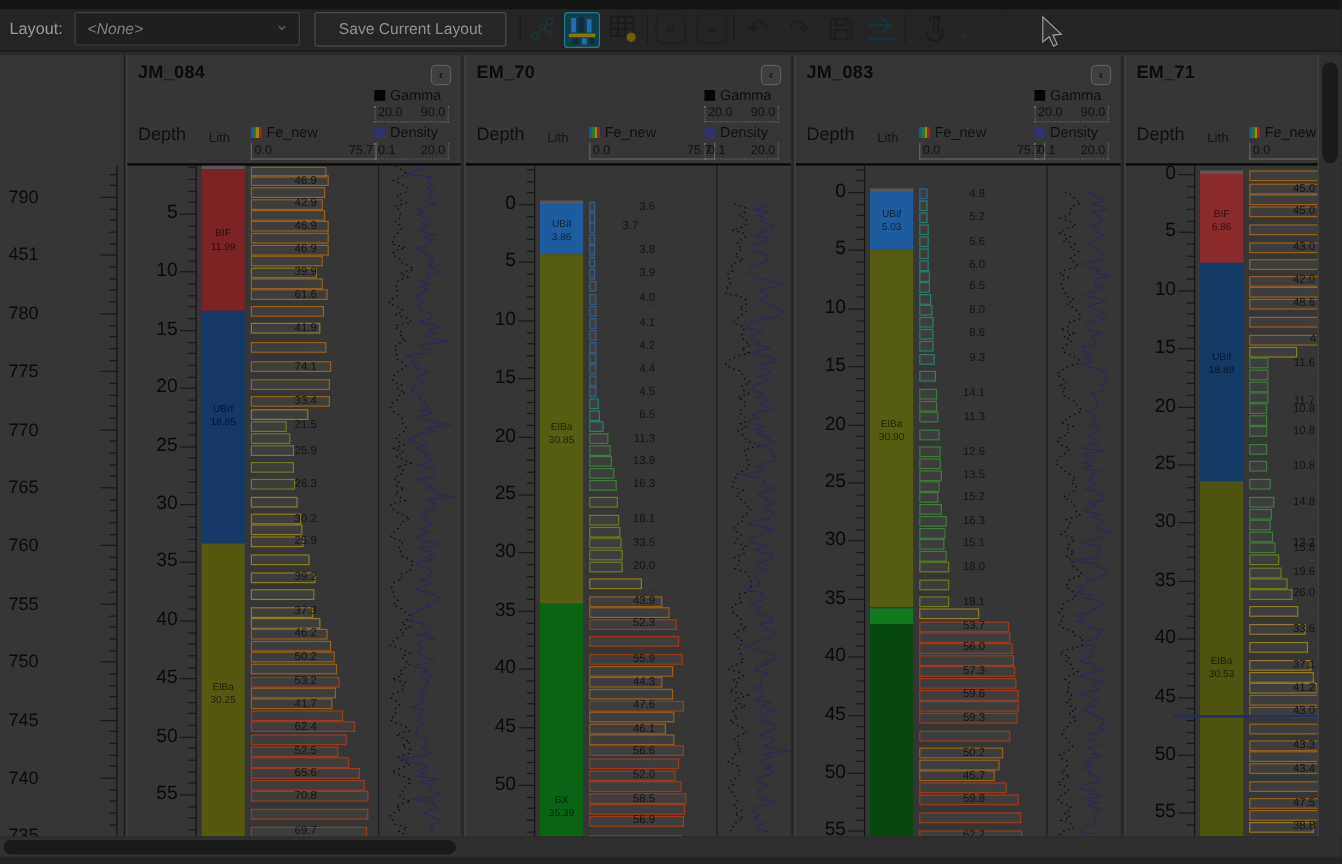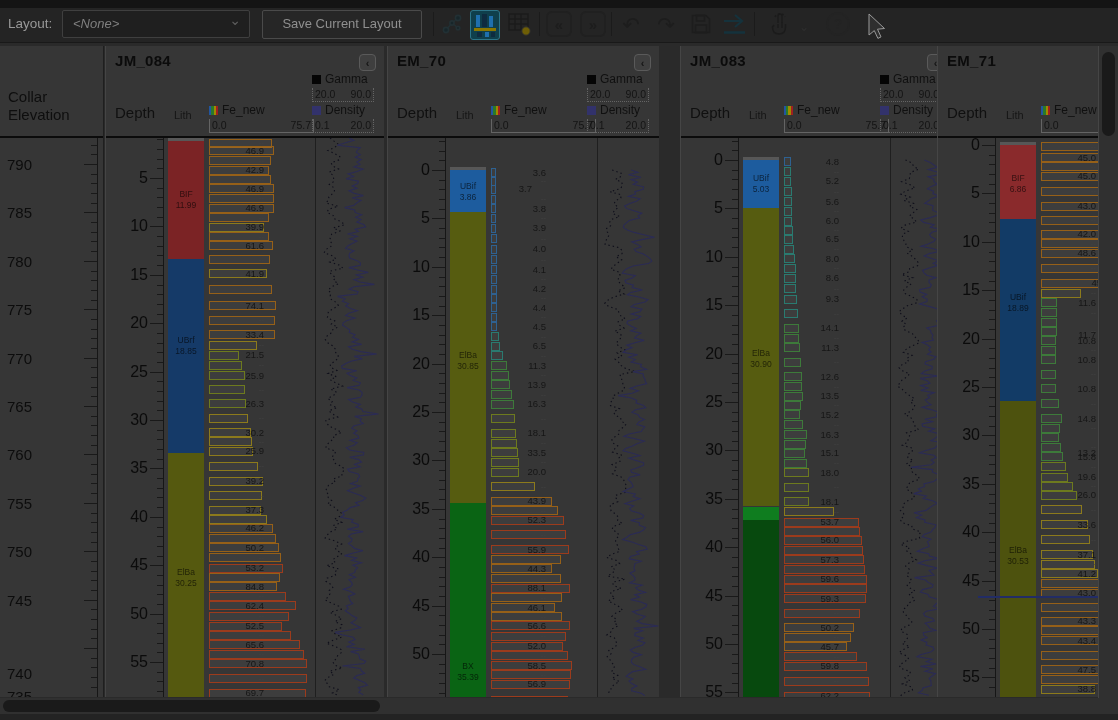--- a/index.html
+++ b/index.html
@@ -142,24 +142,20 @@
       </g>
         </svg>
     </div>
     <div class="abs" style="left:799px;top:12px;font-size:12px;color:#2e2e2e">⌄</div>
     <div class="abs icon" style="left:824px">
         <div class="helpbtn">?</div>
       </div>
   </div>
 
   <div class="panel" id="collar-panel" style="left:0;width:103px;border-left:none;border-right:1px solid #1f1f1f">
-    <div class="panel-header">
-      <div class="abs" style="left:8px;top:42px;font-size:15px;color:#0e0e0e">Collar</div>
-      <div class="abs" style="left:8px;top:60px;font-size:15px;color:#0e0e0e">Elevation</div>
-    </div>
     <div class="panel-body" id="collar-body">
         <div class="vline" style="left: 97px; top: 0px; height: 559px;"></div>
         <div class="tick" style="top: 6.6px; left: 91px; width: 6px;"></div>
         <div class="tick" style="top: 16.3px; left: 91px; width: 6px;"></div>
         <div class="tick" style="top: 26px; left: 84px; width: 13px;"></div>
         <div class="tick" style="top: 35.7px; left: 91px; width: 6px;"></div>
         <div class="tick" style="top: 45.4px; left: 91px; width: 6px;"></div>
         <div class="tick" style="top: 55px; left: 91px; width: 6px;"></div>
         <div class="tick" style="top: 64.7px; left: 91px; width: 6px;"></div>
         <div class="tick" style="top: 74.4px; left: 84px; width: 13px;"></div>
@@ -206,30 +202,30 @@
         <div class="tick" style="top: 471.3px; left: 91px; width: 6px;"></div>
         <div class="tick" style="top: 481px; left: 91px; width: 6px;"></div>
         <div class="tick" style="top: 490.6px; left: 91px; width: 6px;"></div>
         <div class="tick" style="top: 500.3px; left: 91px; width: 6px;"></div>
         <div class="tick" style="top: 510px; left: 84px; width: 13px;"></div>
         <div class="tick" style="top: 519.7px; left: 91px; width: 6px;"></div>
         <div class="tick" style="top: 529.4px; left: 91px; width: 6px;"></div>
         <div class="tick" style="top: 539px; left: 91px; width: 6px;"></div>
         <div class="tick" style="top: 548.7px; left: 91px; width: 6px;"></div>
         <div class="elabel" style="top: 18px;">790</div>
-        <div class="elabel" style="top: 66.4px;">785</div>
+        <div class="elabel" style="top: 66.4px;">451</div>
         <div class="elabel" style="top: 114.8px;">780</div>
         <div class="elabel" style="top: 163.2px;">775</div>
         <div class="elabel" style="top: 211.6px;">770</div>
         <div class="elabel" style="top: 260px;">765</div>
         <div class="elabel" style="top: 308.4px;">760</div>
         <div class="elabel" style="top: 356.8px;">755</div>
         <div class="elabel" style="top: 405.2px;">750</div>
         <div class="elabel" style="top: 453.6px;">745</div>
-        <div class="elabel" style="top: 527px; text-align: center;">740</div>
+        <div class="elabel" style="top: 502px; text-align: center;">740</div>
         <div class="elabel" style="top: 550.4px;">735</div>
       </div>
   </div>
 
   <div id="logs">
       <div class="panel" style="left: 105px; width: 278px;">
         <div class="panel-header">
           <div class="ptitle">JM_084</div>
           <div class="collapse-btn" style="left: 253px;">‹</div>
           <div class="leg-row" style="left: 206px; top: 26px;">
@@ -410,21 +406,21 @@
           <div class="fedash" style="left: 103px; top: 395.1px; width: 55px;">--</div>
           <div class="febar" style="left: 103px; top: 405.3px; width: 69.6px; height: 9px; border-color: rgb(150, 96, 24);"></div>
           <div class="felab" style="left: 103px; top: 403.8px; width: 55px;">50.2</div>
           <div class="febar" style="left: 103px; top: 415.4px; width: 71.7px; height: 9px; border-color: rgb(150, 96, 24);"></div>
           <div class="fedash" style="left: 103px; top: 414.9px; width: 55px;">--</div>
           <div class="febar" style="left: 103px; top: 425.6px; width: 73.8px; height: 9px; border-color: rgb(156, 59, 28);"></div>
           <div class="felab" style="left: 103px; top: 424.1px; width: 55px;">53.2</div>
           <div class="febar" style="left: 103px; top: 434.8px; width: 71.2px; height: 9px; border-color: rgb(150, 96, 24);"></div>
           <div class="fedash" style="left: 103px; top: 434.3px; width: 55px;">--</div>
           <div class="febar" style="left: 103px; top: 444px; width: 68.4px; height: 9px; border-color: rgb(150, 96, 24);"></div>
-          <div class="felab" style="left: 103px; top: 442.5px; width: 55px;">84.8</div>
+          <div class="felab" style="left: 103px; top: 442.5px; width: 55px;">41.7</div>
           <div class="febar" style="left: 103px; top: 453.7px; width: 77.4px; height: 9px; border-color: rgb(156, 59, 28);"></div>
           <div class="fedash" style="left: 103px; top: 453.2px; width: 55px;">--</div>
           <div class="febar" style="left: 103px; top: 463.4px; width: 86.6px; height: 9px; border-color: rgb(156, 59, 28);"></div>
           <div class="felab" style="left: 103px; top: 461.9px; width: 55px;">62.4</div>
           <div class="febar" style="left: 103px; top: 473.5px; width: 79.8px; height: 9px; border-color: rgb(156, 59, 28);"></div>
           <div class="fedash" style="left: 103px; top: 473px; width: 55px;">--</div>
           <div class="febar" style="left: 103px; top: 483.7px; width: 72.8px; height: 9px; border-color: rgb(156, 59, 28);"></div>
           <div class="felab" style="left: 103px; top: 482.2px; width: 55px;">52.5</div>
           <div class="febar" style="left: 103px; top: 492.9px; width: 81.8px; height: 9px; border-color: rgb(156, 59, 28);"></div>
           <div class="fedash" style="left: 103px; top: 492.4px; width: 55px;">--</div>
@@ -628,21 +624,21 @@
           <div class="fedash" style="left: 103px; top: 391.9px; width: 55px;">--</div>
           <div class="febar" style="left: 103px; top: 407px; width: 77.5px; height: 9px; border-color: rgb(156, 59, 28);"></div>
           <div class="felab" style="left: 103px; top: 405.5px; width: 55px;">55.9</div>
           <div class="febar" style="left: 103px; top: 416.6px; width: 69.5px; height: 9px; border-color: rgb(150, 96, 24);"></div>
           <div class="fedash" style="left: 103px; top: 416.1px; width: 55px;">--</div>
           <div class="febar" style="left: 103px; top: 426.3px; width: 61.4px; height: 9px; border-color: rgb(150, 96, 24);"></div>
           <div class="felab" style="left: 103px; top: 424.8px; width: 55px;">44.3</div>
           <div class="febar" style="left: 103px; top: 436px; width: 70px; height: 9px; border-color: rgb(150, 96, 24);"></div>
           <div class="fedash" style="left: 103px; top: 435.5px; width: 55px;">--</div>
           <div class="febar" style="left: 103px; top: 445.7px; width: 78.6px; height: 9px; border-color: rgb(156, 59, 28);"></div>
-          <div class="felab" style="left: 103px; top: 444.2px; width: 55px;">88.1</div>
+          <div class="felab" style="left: 103px; top: 444.2px; width: 55px;">47.6</div>
           <div class="febar" style="left: 103px; top: 455.4px; width: 71.3px; height: 9px; border-color: rgb(150, 96, 24);"></div>
           <div class="fedash" style="left: 103px; top: 454.9px; width: 55px;">--</div>
           <div class="febar" style="left: 103px; top: 465px; width: 63.9px; height: 9px; border-color: rgb(150, 96, 24);"></div>
           <div class="felab" style="left: 103px; top: 463.5px; width: 55px;">46.1</div>
           <div class="febar" style="left: 103px; top: 474.2px; width: 71.3px; height: 9px; border-color: rgb(150, 96, 24);"></div>
           <div class="fedash" style="left: 103px; top: 473.7px; width: 55px;">--</div>
           <div class="febar" style="left: 103px; top: 483.4px; width: 78.5px; height: 9px; border-color: rgb(156, 59, 28);"></div>
           <div class="felab" style="left: 103px; top: 481.9px; width: 55px;">56.6</div>
           <div class="febar" style="left: 103px; top: 493.6px; width: 75.3px; height: 9px; border-color: rgb(156, 59, 28);"></div>
           <div class="fedash" style="left: 103px; top: 493.1px; width: 55px;">--</div>
@@ -657,21 +653,21 @@
           <div class="febar" style="left: 103px; top: 541.5px; width: 78.9px; height: 9px; border-color: rgb(156, 59, 28);"></div>
           <div class="felab" style="left: 103px; top: 540px; width: 55px;">56.9</div>
           <div class="febar" style="left: 103px; top: 558px; width: 77.4px; height: 9px; border-color: rgb(156, 59, 28);"></div>
           <div class="fedash" style="left: 103px; top: 557.5px; width: 55px;">--</div>
           <svg width="68" height="559" style="position: absolute; left: 210px; top: 0px;">
             <polyline points="14.2,32.0 23.1,35.1 23.5,38.2 17.6,41.3 23.8,44.4 24.6,47.5 22.4,50.6 12.1,53.7 23.2,56.8 22.8,59.9 17.2,63.0 16.1,66.1 20.3,69.2 16.9,72.3 14.4,75.4 21.7,78.5 12.9,81.6 11.5,84.7 12.6,87.8 8.1,90.9 9.4,94.0 11.1,97.1 9.2,100.2 7.6,103.3 7.1,106.4 20.6,109.5 24.4,112.6 24.0,115.7 18.0,118.8 23.7,121.9 19.5,125.0 15.5,128.1 12.9,131.2 21.7,134.3 21.9,137.4 20.4,140.5 20.2,143.6 24.0,146.7 27.1,149.8 19.8,152.9 26.1,156.0 15.5,159.1 9.8,162.2 6.8,165.3 10.5,168.4 19.8,171.5 20.9,174.6 22.6,177.7 27.3,180.8 20.1,183.9 21.2,187.0 26.0,190.1 16.7,193.2 22.8,196.3 23.6,199.4 20.1,202.5 18.2,205.6 21.2,208.7 27.0,211.8 19.2,214.9 24.0,218.0 17.1,221.1 20.6,224.2 22.7,227.3 27.6,230.4 36.8,233.5 21.8,236.6 23.6,239.7 23.8,242.8 25.0,245.9 26.4,249.0 26.0,252.1 19.9,255.2 14.5,258.3 15.5,261.4 12.5,264.5 12.5,267.6 21.4,270.7 15.7,273.8 16.9,276.9 22.6,280.0 23.4,283.1 28.1,286.2 25.2,289.3 21.0,292.4 21.7,295.5 17.1,298.6 13.9,301.7 14.6,304.8 19.7,307.9 16.5,311.0 14.5,314.1 24.0,317.2 20.4,320.3 22.0,323.4 14.1,326.5 18.6,329.6 17.0,332.7 14.5,335.8 23.1,338.9 25.7,342.0 27.0,345.1 28.7,348.2 27.2,351.3 27.2,354.4 17.2,357.5 18.3,360.6 19.8,363.7 12.3,366.8 12.4,369.9 13.1,373.0 17.7,376.1 20.4,379.2 19.6,382.3 24.3,385.4 14.9,388.5 14.2,391.6 19.5,394.7 21.1,397.8 17.8,400.9 17.5,404.0 19.4,407.1 20.2,410.2 21.7,413.3 13.0,416.4 8.9,419.5 18.8,422.6 21.6,425.7 13.2,428.8 17.2,431.9 14.6,435.0 9.5,438.1 27.1,441.2 14.6,444.3 15.4,447.4 23.2,450.5 13.0,453.6 12.6,456.7 17.1,459.8 10.2,462.9 16.2,466.0 21.8,469.1 24.6,472.2 17.5,475.3 13.8,478.4 18.7,481.5 15.9,484.6 20.3,487.7 14.2,490.8 12.9,493.9 8.8,497.0 16.6,500.1 17.8,503.2 19.3,506.3 16.6,509.4 10.8,512.5 13.2,515.6 9.2,518.7 12.0,521.8 14.1,524.9 16.7,528.0 15.2,531.1 13.3,534.2 19.7,537.3 13.9,540.4 21.5,543.5 16.1,546.6 13.0,549.7 13.0,552.8 8.2,555.9" fill="none" stroke="#0e0e1a" stroke-width="1.1" stroke-dasharray="1.4 3"></polyline>
             <polyline points="33.2,32.0 39.9,34.4 30.4,36.8 43.0,39.2 33.1,41.6 39.5,44.0 35.2,46.4 45.6,48.8 45.1,51.2 36.8,53.6 37.6,56.0 30.6,58.4 42.0,60.8 38.4,63.2 31.8,65.6 26.6,68.0 28.4,70.4 35.9,72.8 43.8,75.2 40.0,77.6 41.7,80.0 31.3,82.4 28.5,84.8 25.8,87.2 25.4,89.6 29.3,92.0 36.1,94.4 45.8,96.8 56.5,99.2 43.7,101.6 33.8,104.0 39.7,106.4 43.1,108.8 36.2,111.2 38.1,113.6 45.5,116.0 49.2,118.4 52.3,120.8 53.8,123.2 50.3,125.6 35.1,128.0 29.2,130.4 26.0,132.8 24.3,135.2 37.3,137.6 34.1,140.0 27.0,142.4 27.8,144.8 35.4,147.2 34.2,149.6 44.3,152.0 32.7,154.4 29.4,156.8 42.1,159.2 50.0,161.6 47.0,164.0 36.4,166.4 33.0,168.8 44.0,171.2 42.1,173.6 33.2,176.0 42.7,178.4 39.3,180.8 29.4,183.2 29.0,185.6 32.9,188.0 38.2,190.4 32.7,192.8 42.9,195.2 39.0,197.6 36.6,200.0 46.1,202.4 37.0,204.8 28.9,207.2 34.1,209.6 27.6,212.0 25.1,214.4 39.7,216.8 30.7,219.2 37.2,221.6 33.1,224.0 43.5,226.4 42.4,228.8 48.5,231.2 35.1,233.6 45.3,236.0 45.3,238.4 46.8,240.8 47.3,243.2 48.7,245.6 38.6,248.0 32.1,250.4 40.4,252.8 34.1,255.2 20.3,257.6 33.6,260.0 38.9,262.4 37.9,264.8 45.1,267.2 47.7,269.6 37.0,272.0 33.9,274.4 40.3,276.8 41.4,279.2 46.3,281.6 40.9,284.0 38.8,286.4 46.8,288.8 44.7,291.2 43.3,293.6 31.2,296.0 25.8,298.4 36.9,300.8 46.4,303.2 39.4,305.6 34.5,308.0 27.7,310.4 25.1,312.8 34.5,315.2 42.0,317.6 30.9,320.0 37.9,322.4 45.7,324.8 45.6,327.2 40.0,329.6 32.8,332.0 33.5,334.4 42.1,336.8 31.5,339.2 30.1,341.6 32.9,344.0 34.4,346.4 35.1,348.8 29.9,351.2 25.1,353.6 37.3,356.0 35.1,358.4 42.0,360.8 33.6,363.2 27.0,365.6 35.7,368.0 31.7,370.4 33.2,372.8 41.7,375.2 45.7,377.6 44.7,380.0 32.6,382.4 41.6,384.8 41.2,387.2 47.4,389.6 45.5,392.0 41.1,394.4 32.0,396.8 29.0,399.2 24.7,401.6 33.9,404.0 40.8,406.4 47.8,408.8 49.2,411.2 38.5,413.6 41.2,416.0 32.5,418.4 31.3,420.8 43.2,423.2 37.0,425.6 36.4,428.0 36.0,430.4 37.0,432.8 31.9,435.2 35.2,437.6 37.1,440.0 36.7,442.4 31.7,444.8 44.2,447.2 37.7,449.6 40.3,452.0 47.5,454.4 36.8,456.8 41.5,459.2 32.7,461.6 43.0,464.0 48.8,466.4 48.0,468.8 43.6,471.2 34.6,473.6 39.2,476.0 47.2,478.4 44.2,480.8 38.7,483.2 44.3,485.6 60.4,488.0 35.8,490.4 44.6,492.8 37.1,495.2 36.7,497.6 45.2,500.0 40.0,502.4 46.9,504.8 44.2,507.2 36.8,509.6 32.2,512.0 35.2,514.4 43.4,516.8 35.9,519.2 33.6,521.6 33.3,524.0 35.3,526.4 41.8,528.8 47.7,531.2 34.8,533.6 31.0,536.0 28.3,538.4 34.9,540.8 31.0,543.2 33.7,545.6 38.8,548.0 33.8,550.4 33.6,552.8 43.3,555.2 46.9,557.6" fill="none" stroke="#2b2b55" stroke-width="1.1"></polyline>
           </svg>
         </div>
       </div>
-      <div class="panel" style="left: 680px; width: 271px;">
+      <div class="panel" style="left: 662px; width: 271px;">
         <div class="panel-header">
           <div class="ptitle">JM_083</div>
           <div class="collapse-btn" style="left: 246px;">‹</div>
           <div class="leg-row" style="left: 199px; top: 26px;">
             <div class="leg-sq" style="background: rgb(5, 5, 5);"></div>
             <div>Gamma</div>
           </div>
           <div class="leg-range dotted" style="left: 199px; top: 42px; width: 62px;">
             <div>20.0</div>
             <div>90.0</div>

